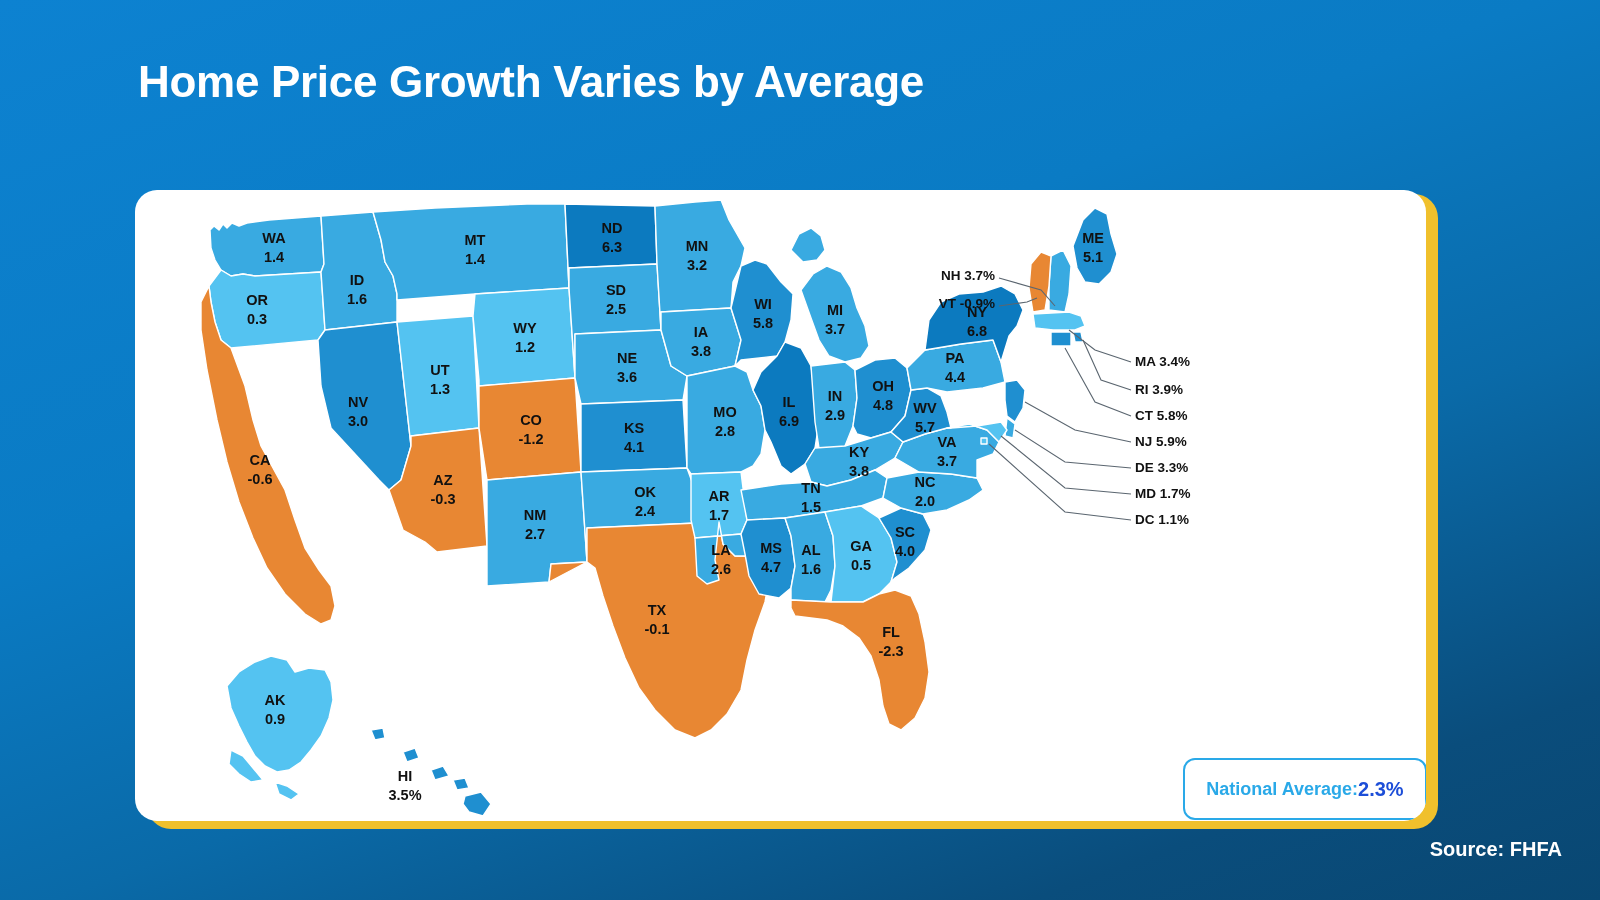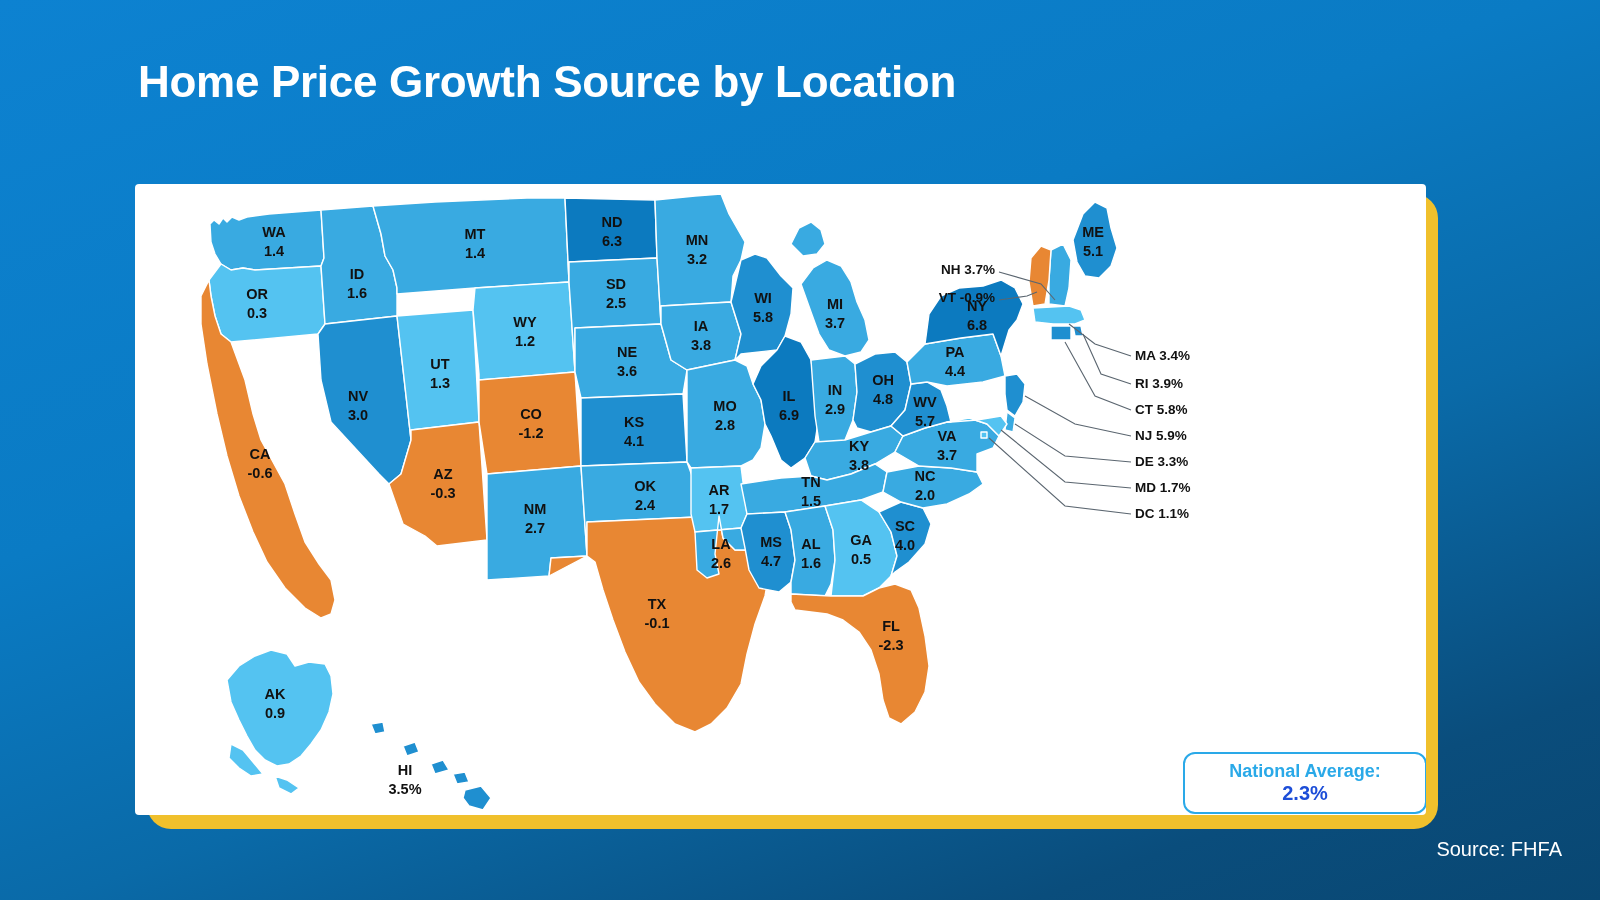--- a/index.html
+++ b/index.html
@@ -22,22 +22,22 @@
   #subtitle{
     position:absolute;left:139px;top:131px;
     font-size:24px;font-weight:normal;color:#ffffff;white-space:nowrap;
   }
   
   #card-shadow{
     position:absolute;left:147px;top:194px;width:1291px;height:635px;
     background:#f0c02c;border-radius:24px;
   }
   #card{
-    position:absolute;left:135px;top:184px;width:1291px;height:631px;
-    background:#ffffff;border-radius:4px;overflow:hidden;
+    position:absolute;left:135px;top:190px;width:1291px;height:631px;
+    background:#ffffff;border-radius:22px;overflow:hidden;
   }
   #map-wrap{position:absolute;left:0;top:0;width:1291px;height:635px;}
   #usmap{display:block;width:1291px;height:635px;}
   
   .lbl{
     font-family:"Liberation Sans", sans-serif;
     font-size:14.5px;font-weight:bold;fill:#111111;
     text-anchor:middle;dominant-baseline:middle;
   }
   .lbl-call{
@@ -49,36 +49,36 @@
     font-family:"Liberation Sans", sans-serif;
     font-size:13.5px;font-weight:bold;fill:#111111;
     text-anchor:end;dominant-baseline:middle;
   }
   .leader{stroke:#5b6670;stroke-width:1.1;fill:none;}
   .st{stroke:#ffffff;stroke-width:1.4;stroke-linejoin:round;}
   
   #natavg{
     position:absolute;left:1048px;top:568px;width:240px;height:58px;
     border:2px solid #2aa9e8;border-radius:12px;background:#ffffff;
-    display:flex;flex-direction:column;align-items:center;justify-content:center;
+    display:flex;align-items:center;justify-content:center;
   }
   #natavg-label{font-size:18px;font-weight:bold;color:#2aa9e8;line-height:1.15;}
   #natavg-value{font-size:20px;font-weight:bold;color:#1d4ed8;line-height:1.15;}
   
   #source{
     position:absolute;right:38px;top:838px;
-    font-size:20px;color:#ffffff;font-weight:normal;white-space:nowrap;
+    font-size:20px;color:#ffffff;font-weight:bold;white-space:nowrap;
   }
 </style>
 </head>
 <body>
 
 <div id="stage">
 
-  <div id="title">Home Price Growth Source by Location</div>
+  <div id="title">Home Price Growth Varies by Average</div>
 
   <div id="card-shadow"></div>
 
   <div id="card">
     <div id="map-wrap">
       <svg id="usmap" viewBox="0 0 1291 635" xmlns="http://www.w3.org/2000/svg">
         <g id="state-shapes">
             <path d="M75,40 L79,36 L84,40 L88,34 L92,38 L97,33 L104,36 L112,33 L134,30 L186,26 L189,74 L186,82 L120,86 L108,84 L96,86 L86,80 L80,70 L76,58 Z" class="st" fill="#39aae1" stroke="#ffffff"></path>
             <path d="M86,80 L96,86 L108,84 L120,86 L186,82 L190,140 L183,150 L96,158 L86,150 L80,132 L76,112 L74,96 Z" class="st" fill="#54c3f1" stroke="#ffffff"></path>
             <path d="M74,96 L76,112 L80,132 L86,150 L96,158 L110,196 L118,230 L126,256 L138,278 L150,300 L160,330 L170,358 L184,380 L196,396 L200,416 L196,430 L186,434 L170,424 L150,404 L132,378 L118,348 L104,312 L92,272 L82,230 L72,180 L66,140 L66,112 Z" class="st" fill="#e88733" stroke="#ffffff"></path>

